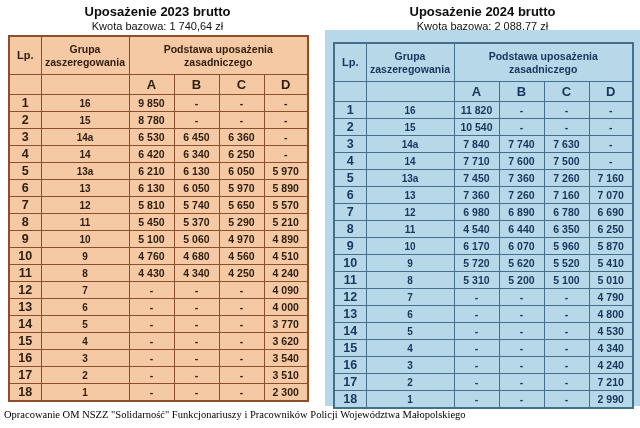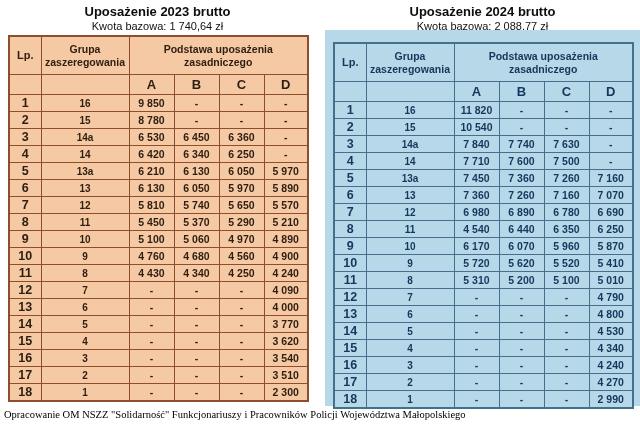--- a/index.html
+++ b/index.html
@@ -146,21 +146,21 @@
             <td class="val">5 060</td>
             <td class="val">4 970</td>
             <td class="val">4 890</td>
           </tr>
           <tr>
             <td class="lp">10</td>
             <td class="grp">9</td>
             <td class="val">4 760</td>
             <td class="val">4 680</td>
             <td class="val">4 560</td>
-            <td class="val">4 900</td>
+            <td class="val">4 510</td>
           </tr>
           <tr>
             <td class="lp">11</td>
             <td class="grp">8</td>
             <td class="val">4 430</td>
             <td class="val">4 340</td>
             <td class="val">4 250</td>
             <td class="val">4 240</td>
           </tr>
           <tr>
@@ -379,21 +379,21 @@
               <td class="val">-</td>
               <td class="val">-</td>
               <td class="val">4 240</td>
             </tr>
             <tr>
               <td class="lp">17</td>
               <td class="grp">2</td>
               <td class="val">-</td>
               <td class="val">-</td>
               <td class="val">-</td>
-              <td class="val">4 270</td>
+              <td class="val">7 210</td>
             </tr>
             <tr>
               <td class="lp">18</td>
               <td class="grp">1</td>
               <td class="val">-</td>
               <td class="val">-</td>
               <td class="val">-</td>
               <td class="val">2 990</td>
             </tr>
           </tbody>

